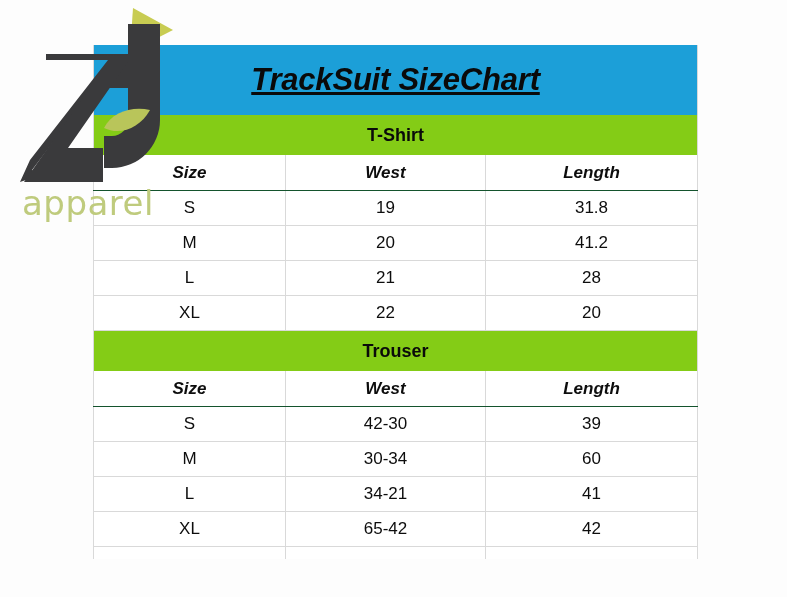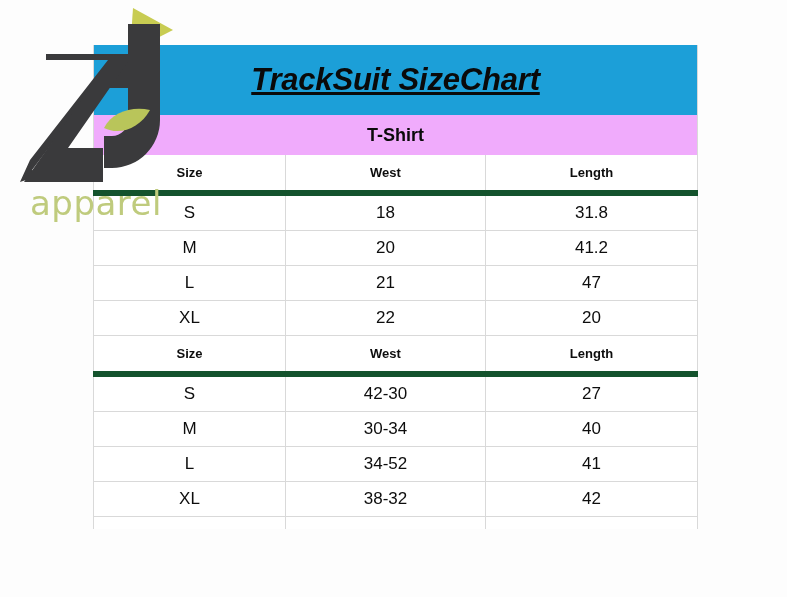--- a/index.html
+++ b/index.html
@@ -57,34 +57,35 @@
     font-style: italic;
     text-decoration: underline;
     letter-spacing: -0.2px;
     color: #0a0a0a;
     white-space: nowrap;
   }
 
   
   .section-band {
     height: 40px;
-    background: #f0abfc;
+    background: #84cc16;
   }
   .section-text {
     font-size: 18px;
     font-weight: bold;
     color: #0a0a0a;
   }
 
   
   .col-head td {
     height: 35px;
-    font-size: 13px;
+    font-size: 17px;
     font-weight: bold;
-    border-bottom: 6px solid #14532d;
+    border-bottom: 1px solid #14532d;
+    font-style: italic;
   }
   .col-head td.divider,
   .data-row td.divider {
     border-left: 1px solid #d9d9d9;
   }
 
   
   .data-row td {
     height: 34px;
     font-size: 17px;
@@ -113,21 +114,21 @@
     position: absolute;
     left: 8px;
     top: 0px;
     width: 190px;
     height: 228px;
     pointer-events: none;
   }
   #logo svg { display: block; }
   .logo-word {
     position: absolute;
-    left: 22px;
+    left: 14px;
     top: 186px;
     font-family: "DejaVu Sans", sans-serif;
     font-size: 34px;
     font-weight: normal;
     letter-spacing: 0.5px;
     color: #bfcb7d;
     line-height: 1;
   }
 </style>
 </head>
@@ -156,64 +157,69 @@
       </tr>
 
       <tr class="col-head">
         <td class="edge-left">Size</td>
         <td class="divider">West</td>
         <td class="divider edge-right">Length</td>
       </tr>
 
       <tr class="data-row">
         <td class="edge-left">S</td>
-        <td class="divider">18</td>
+        <td class="divider">19</td>
         <td class="divider edge-right">31.8</td>
       </tr>
       <tr class="data-row">
         <td class="edge-left">M</td>
         <td class="divider">20</td>
         <td class="divider edge-right">41.2</td>
       </tr>
       <tr class="data-row">
         <td class="edge-left">L</td>
         <td class="divider">21</td>
-        <td class="divider edge-right">47</td>
+        <td class="divider edge-right">28</td>
       </tr>
       <tr class="data-row last">
         <td class="edge-left">XL</td>
         <td class="divider">22</td>
         <td class="divider edge-right">20</td>
       </tr>
 
+      <tr>
+        <td class="section-band edge-left edge-right" colspan="3">
+          <span class="section-text">Trouser</span>
+        </td>
+      </tr>
 
       <tr class="col-head">
         <td class="edge-left">Size</td>
         <td class="divider">West</td>
         <td class="divider edge-right">Length</td>
       </tr>
 
       <tr class="data-row">
         <td class="edge-left">S</td>
         <td class="divider">42-30</td>
-        <td class="divider edge-right">27</td>
+        <td class="divider edge-right">39</td>
       </tr>
       <tr class="data-row">
         <td class="edge-left">M</td>
         <td class="divider">30-34</td>
-        <td class="divider edge-right">40</td>
+        <td class="divider edge-right">60</td>
       </tr>
       <tr class="data-row">
         <td class="edge-left">L</td>
-        <td class="divider">34-52</td>
+        <td class="divider">34-21</td>
         <td class="divider edge-right">41</td>
       </tr>
       <tr class="data-row last">
         <td class="edge-left">XL</td>
-        <td class="divider">38-32</td>
+        <td class="divider">65-42</td>
         <td class="divider edge-right">42</td>
       </tr>
 
       <tr class="stub-row">
         <td class="edge-left"></td>
         <td class="divider"></td>
         <td class="divider edge-right"></td>
       </tr>
 
     </tbody>

